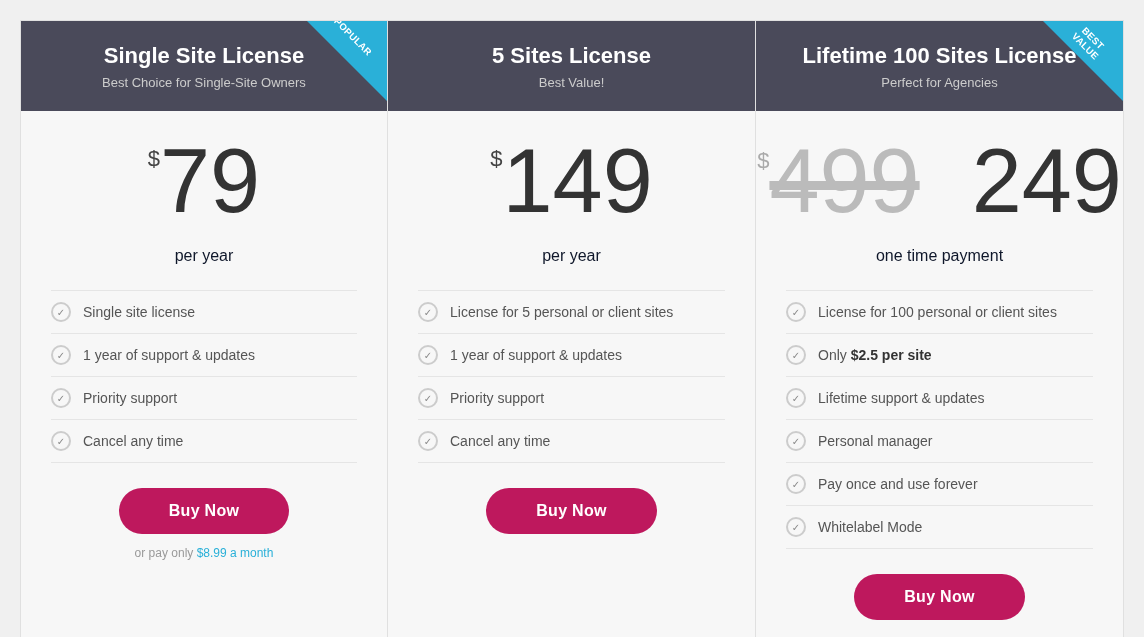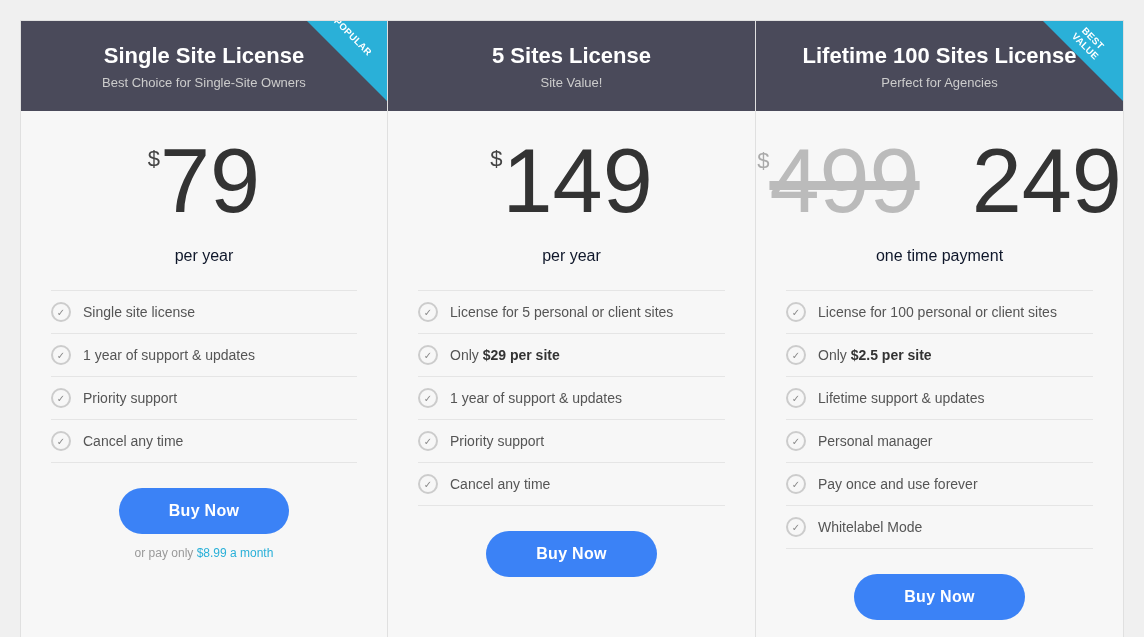--- a/index.html
+++ b/index.html
@@ -166,21 +166,21 @@
       justify-content: center;
       font-size: 11px;
       color: #888;
     }
     .check-icon::after {
       content: '✓';
       font-size: 10px;
       color: #888;
     }
     .btn-buy {
-      background: #3b82f6;
+      background: #be185d;
       color: white;
       border: none;
       border-radius: 30px;
       padding: 14px 50px;
       font-size: 16px;
       font-weight: 600;
       cursor: pointer;
       display: block;
       margin: 0 auto 12px auto;
       letter-spacing: 0.3px;
@@ -244,39 +244,35 @@
 
     <button class="btn-buy">Buy Now</button>
     <p class="monthly-note">or pay only <span class="highlight">$8.99 a month</span></p>
     </div>
     </div>
     <div class="plan-card">
 
     <div class="plan-header">
 
       <h2>5 Sites License</h2>
-      <p>Site Value!</p>
+      <p>Best Value!</p>
     </div>
     <div class="plan-body">
 
       <div class="price-block">
         <div class="price-main">
           <span class="currency">$</span>
           <span class="amount">149</span>
         </div>
         <div class="per-period">per year</div>
       </div>
       <ul class="features-list">
       <li>
         <span class="check-icon"></span>
         <span>License for 5 personal or client sites</span>
-      </li>
-      <li>
-        <span class="check-icon"></span>
-        <span>Only <strong class="feature-bold">$29 per site</strong></span>
       </li>
       <li>
         <span class="check-icon"></span>
         <span>1 year of support &amp; updates</span>
       </li>
       <li>
         <span class="check-icon"></span>
         <span>Priority support</span>
       </li>
       <li>

